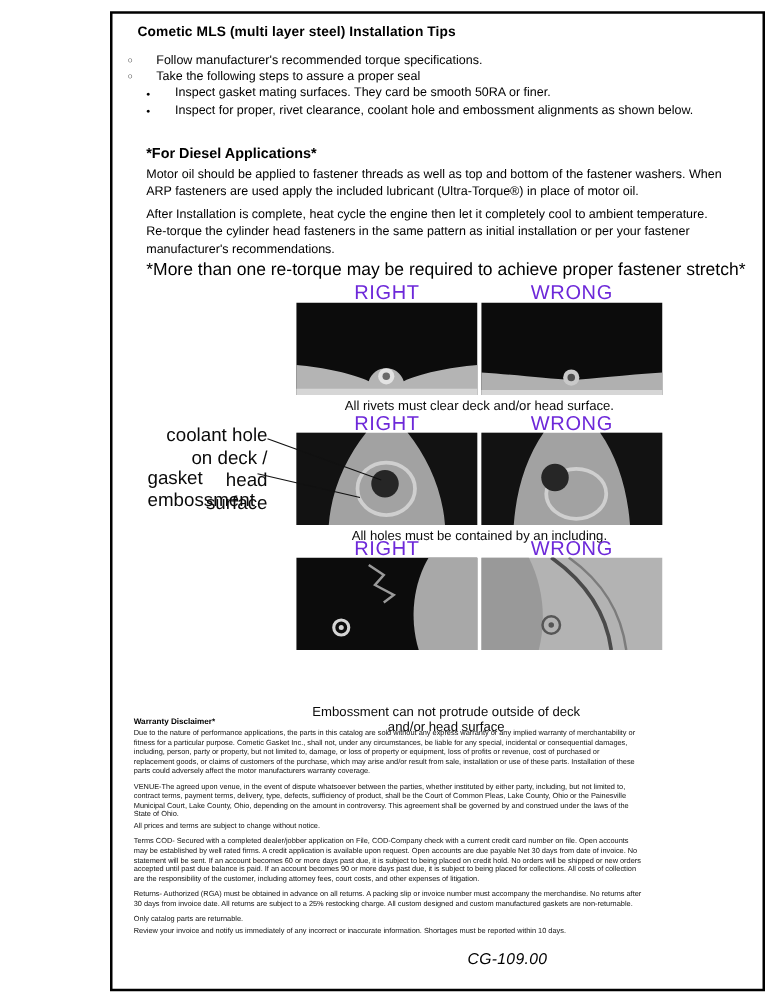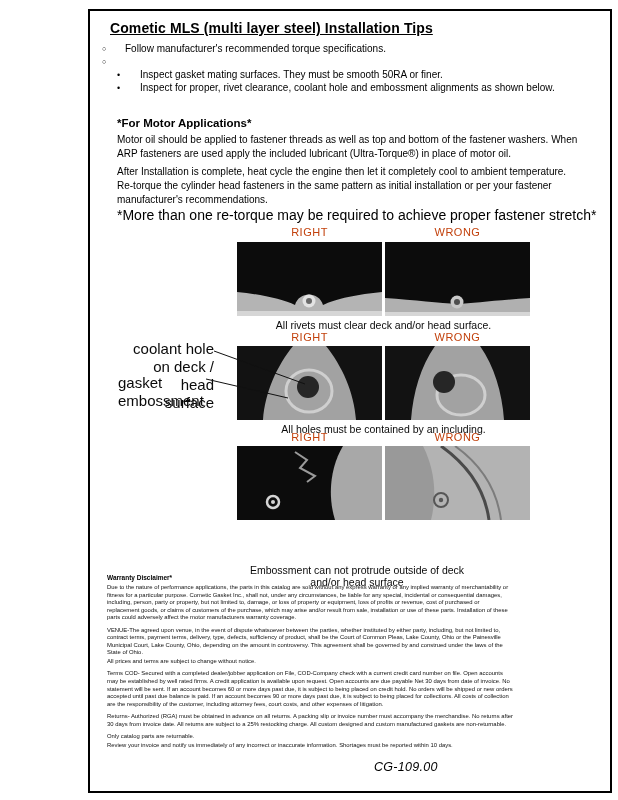--- a/index.html
+++ b/index.html
@@ -8,34 +8,34 @@
     background:#ffffff;color:#000;
     font-family:"Liberation Sans", sans-serif;
     -webkit-font-smoothing:antialiased;
   }
   .abs{position:absolute;}
   .frame{
     left:88px;top:9px;width:520px;height:780px;
     border:2px solid #000;
   }
   .doc-title{
-    left:110px;top:20px;font-size:14px;font-weight:bold;
-    text-decoration:underline;letter-spacing:.1px;
+    left:110px;top:20px;font-size:11px;font-weight:bold;
+    letter-spacing:.1px;
   }
   .tips{left:102px;top:43px;width:494px;font-size:10px;line-height:1.22;}
   .bullet{display:flex;margin-bottom:1px;gap:12px;}
   .bullet .mk{font-size:7px;line-height:12px;margin-right:4px;width:7px;}
   .sub{margin-left:15px;margin-top:1px;}
   .sub .mk{font-size:9px;line-height:12px;}
   .diesel-h{left:117px;top:117px;font-size:11.5px;font-weight:bold;}
   .para{left:117px;width:462px;font-size:10px;line-height:1.38;}
   .p1{top:133px;}
   .p2{top:165px;}
   .note{left:117px;top:207px;font-size:14px;}
-  .dlabel{width:145px;text-align:center;font-size:11px;letter-spacing:.5px;color:#c2410c;}
+  .dlabel{width:145px;text-align:center;font-size:16px;letter-spacing:.5px;color:#6d28d9;}
   .panel{width:145px;height:74px;display:block;}
   .cap{font-size:10.5px;line-height:1.15;color:#0a0a0a;text-align:center;}
   .callout{font-size:15px;line-height:1.2;color:#0a0a0a;}
   .conn{pointer-events:none;z-index:5;}
   .warr-h{left:107px;top:574px;font-size:6.5px;font-weight:bold;}
   .warr{left:107px;top:584px;width:406px;font-size:5.9px;line-height:1.28;color:#111;}
   .warr p{margin:0 0 5px 0;}
   .warr p.tight{margin:0 0 1px 0;}
   .footer-code{left:374px;top:760px;font-size:12.5px;letter-spacing:.3px;font-style:italic;}
 </style>
@@ -46,32 +46,33 @@
 
 <div class="abs doc-title">Cometic MLS (multi layer steel) Installation Tips</div>
 
 <div class="abs tips">
   <div class="bullet">
     <span class="mk">○</span>
     <span>Follow manufacturer's recommended torque specifications.</span>
   </div>
   <div class="bullet">
     <span class="mk">○</span>
+    <span>Take the following steps to assure a proper seal</span>
   </div>
   <div class="bullet sub">
     <span class="mk">•</span>
-    <span>Inspect gasket mating surfaces.  They must be smooth 50RA or finer.</span>
+    <span>Inspect gasket mating surfaces.  They card be smooth 50RA or finer.</span>
   </div>
   <div class="bullet sub">
     <span class="mk">•</span>
     <span>Inspect for proper, rivet clearance, coolant hole and embossment alignments as shown below.</span>
   </div>
 </div>
 
-<div class="abs diesel-h">*For Motor Applications*</div>
+<div class="abs diesel-h">*For Diesel Applications*</div>
 <div class="abs para p1">Motor oil should be applied to fastener threads as well as top and bottom of the fastener washers. When ARP fasteners are used apply the included lubricant (Ultra-Torque®) in place of motor oil.</div>
 <div class="abs para p2">After Installation is complete, heat cycle the engine then let it completely cool to ambient temperature. Re-torque the cylinder head fasteners in the same pattern as initial installation or per your fastener manufacturer's recommendations.</div>
 <div class="abs note">*More than one re-torque may be required to achieve proper fastener stretch*</div>
 
 <div class="abs dlabel" style="left:237px;top:226px;">RIGHT</div>
 <div class="abs dlabel" style="left:385px;top:226px;">WRONG</div>
 
 <svg class="abs panel" style="left:237px;top:242px;" viewBox="0 0 145 74">
   <rect x="0" y="0" width="145" height="74" fill="#0c0c0c"></rect>
   <path d="M0,74 L0,50 C22,52 46,57 58,63 C62,49 82,49 86,63 C98,57 122,52 145,50 L145,74 Z" fill="#b4b4b4"></path>

